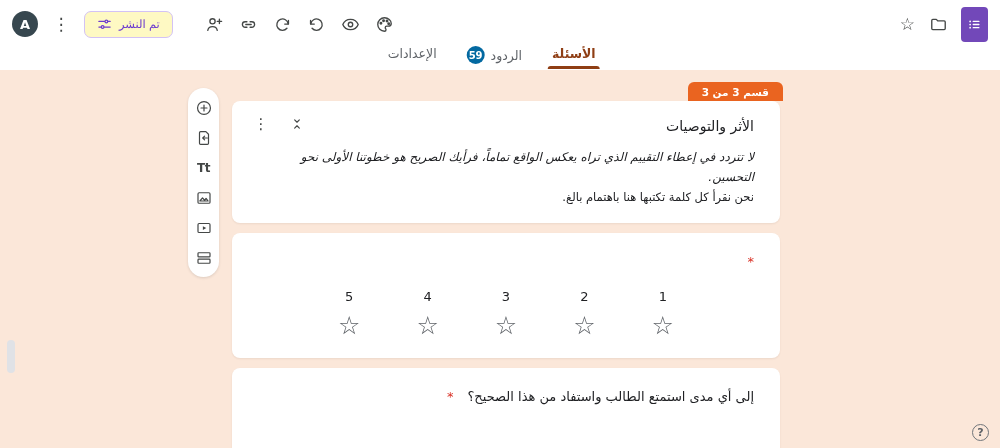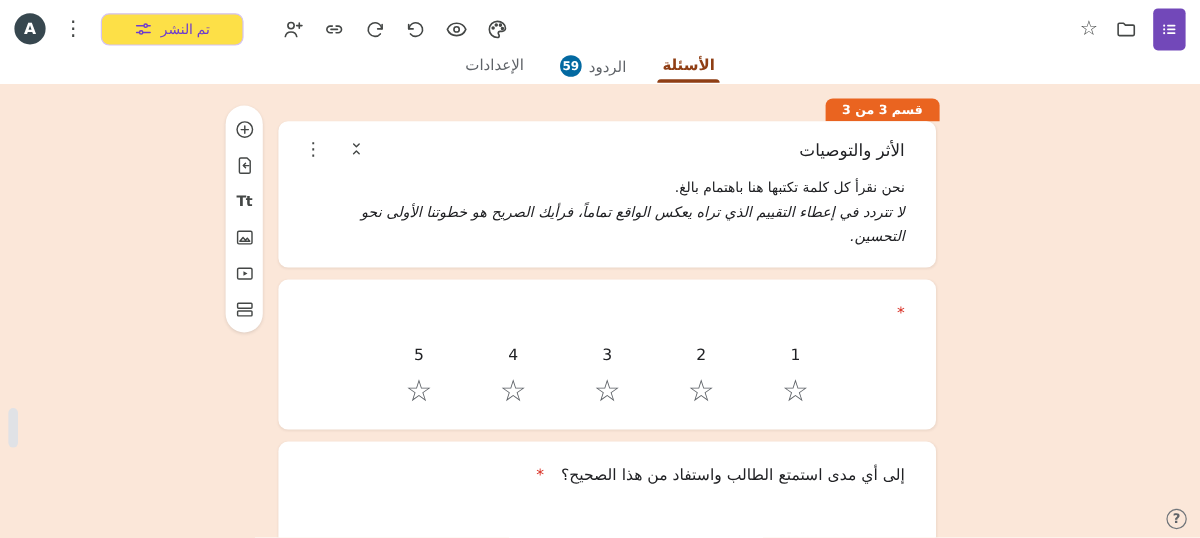--- a/index.html
+++ b/index.html
@@ -7,22 +7,22 @@
   body { font-family:"DejaVu Sans", sans-serif; background:#fff; color:#202124; }
 
   .app { position:relative; width:1000px; height:448px; }
 
   
   .header { position:relative; width:100%; height:70px; background:#ffffff; }
   .hdr-left { position:absolute; left:12px; top:0; height:48px; display:flex; align-items:center; gap:14px; }
   .avatar { width:26px; height:26px; border-radius:50%; background:#37474f; color:#fff;
             display:flex; align-items:center; justify-content:center; font-size:13px; font-weight:700; cursor:pointer; }
   .kebab { font-size:17px; color:#444746; width:18px; text-align:center; cursor:pointer; line-height:1; }
-  .publish-btn { display:flex; align-items:center; gap:7px; border:1px solid #d3c2f5; background:#fde047;
-                 border-radius:7px; padding:5px 27px; cursor:pointer; }
+  .publish-btn { display:flex; align-items:center; gap:7px; border:1px solid #d3c2f5; background:#fef9c3;
+                 border-radius:7px; padding:5px 12px; cursor:pointer; }
   .publish-btn .lbl { color:#6d3bcf; font-size:11.5px; }
   .hdr-icon { width:20px; height:20px; display:flex; align-items:center; justify-content:center; cursor:pointer; }
   .hdr-icon svg { width:19px; height:19px; stroke:#444746; fill:none; stroke-width:1.7; stroke-linecap:round; stroke-linejoin:round; }
   .icon-gap { width:4px; }
 
   .hdr-right { position:absolute; right:12px; top:0; height:48px; display:flex; align-items:center; gap:13px; }
   .fav-star { font-size:17px; color:#444746; cursor:pointer; line-height:1; }
   .form-title { font-size:15px; color:#202124; direction:rtl; white-space:nowrap; cursor:text; }
   .forms-logo { width:27px; height:35px; background:#7248b9; border-radius:4px;
                 display:flex; align-items:center; justify-content:center; }
@@ -232,22 +232,22 @@
         <div class="card-tools">
           <span class="kebab">⋮</span>
           <span class="collapse-ic">
             <svg viewBox="0 0 24 24">
                 <path d="M8 5l4 4 4-4"></path>
                 <path d="M8 19l4-4 4 4"></path>
               </svg>
           </span>
         </div>
         <h2 class="card-title">الأثر والتوصيات</h2>
+        <p class="desc italic">لا تتردد في إعطاء التقييم الذي تراه يعكس الواقع تماماً، فرأيك الصريح هو خطوتنا الأولى نحو التحسين.</p>
         <p class="desc">نحن نقرأ كل كلمة تكتبها هنا باهتمام بالغ.</p>
-        <p class="desc italic">لا تتردد في إعطاء التقييم الذي تراه يعكس الواقع تماماً، فرأيك الصريح هو خطوتنا الأولى نحو التحسين.</p>
       </section>
 
       <section class="card card2">
         <div class="q-row">
           <span class="req">*</span>
         </div>
         <div class="rating">
           <div class="col">
             <span class="num">1</span>
             <span class="star">☆</span>

